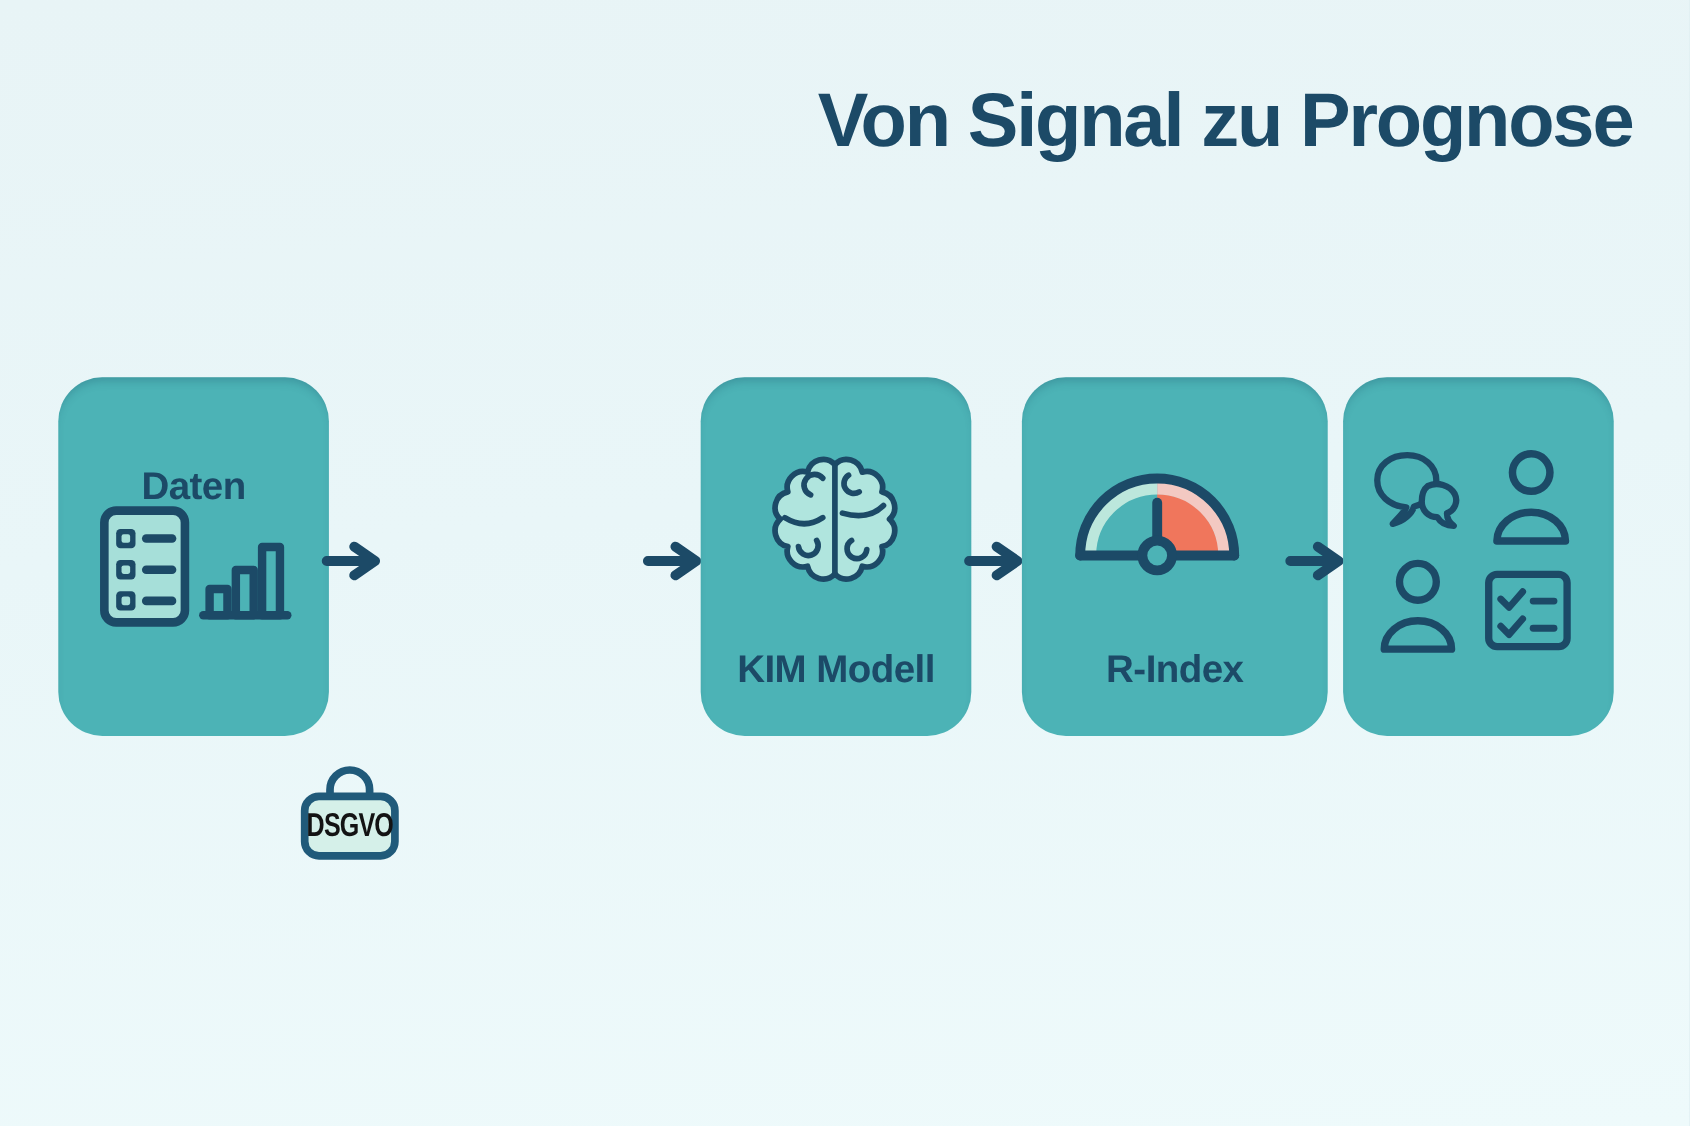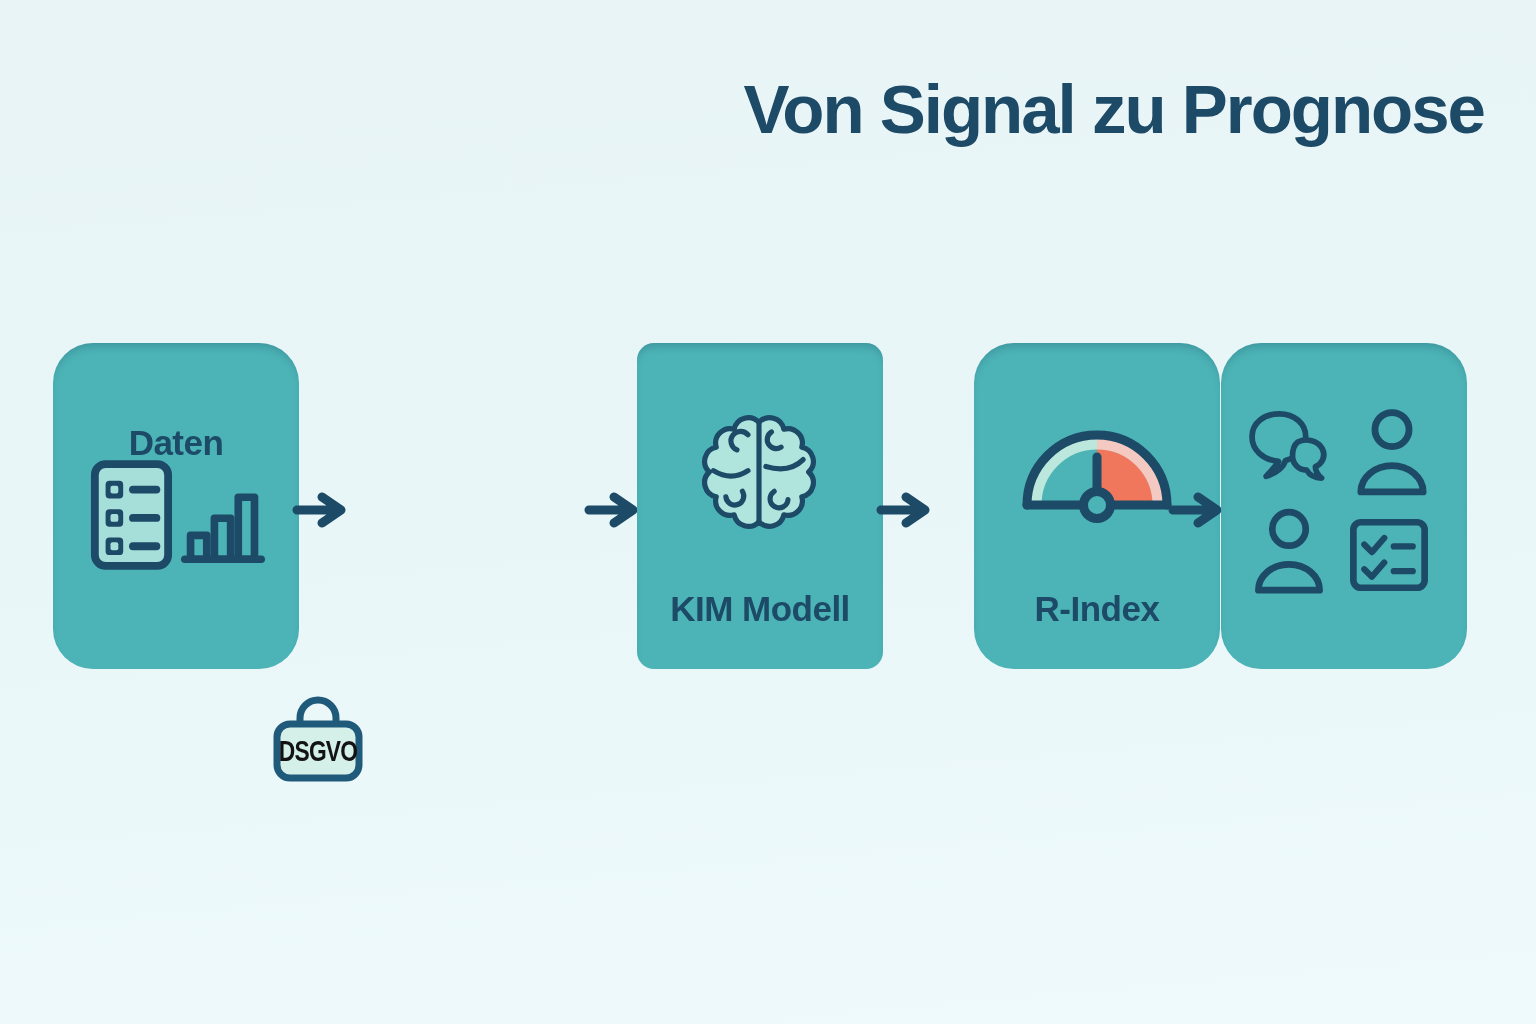--- a/index.html
+++ b/index.html
@@ -81,42 +81,42 @@
 
   <svg class="arrow" style="left:294px;" viewBox="0 0 56 40">
     <path class="st" stroke-width="9" d="M3,20 H42 M28,7 L47,20 L28,33"></path>
   </svg>
 
 
   <svg class="arrow" style="left:586px;" viewBox="0 0 56 40">
     <path class="st" stroke-width="9" d="M3,20 H42 M28,7 L47,20 L28,33"></path>
   </svg>
 
-  <div class="step" style="left:637px;border-radius:17px;">
+  <div class="step" style="left:637px;">
     <svg class="icon" style="left:53px;top:60px;width:138px;height:138px;" viewBox="0 0 200 200">
       <path class="f-brain st" stroke-width="7.5" d="M100,28 A21,21 0 0 1 136,38 A21,21 0 0 1 162,64 A21,21 0 0 1 172,100
            A21,21 0 0 1 162,136 A21,21 0 0 1 136,162 A21,21 0 0 1 100,172
            A21,21 0 0 1 64,162 A21,21 0 0 1 38,136 A21,21 0 0 1 28,100
            A21,21 0 0 1 38,64 A21,21 0 0 1 64,38 A21,21 0 0 1 100,28 Z"></path>
       <path class="st" stroke-width="7.5" d="M100,30 V170"></path>
       <path class="st" stroke-width="7.5" d="M84,46 a14,14 0 1 0 -16,22"></path>
       <path class="st" stroke-width="7.5" d="M34,98 q26,16 50,0"></path>
       <path class="st" stroke-width="7.5" d="M76,128 a13,13 0 1 1 -24,8"></path>
       <path class="st" stroke-width="7.5" d="M118,42 a13,13 0 1 0 14,22"></path>
       <path class="st" stroke-width="7.5" d="M110,92 q34,10 54,-10"></path>
       <path class="st" stroke-width="7.5" d="M122,128 a13,13 0 1 0 20,12"></path>
     </svg>
     <div class="step-label" style="top:246px;">KIM Modell</div>
   </div>
 
   <svg class="arrow" style="left:878px;" viewBox="0 0 56 40">
     <path class="st" stroke-width="9" d="M3,20 H42 M28,7 L47,20 L28,33"></path>
   </svg>
 
-  <div class="step" style="left:974px;">
+  <div class="step" style="left:929px;padding-left:32px;">
     <svg class="icon" style="left:38px;top:62px;width:170px;height:122px;" viewBox="0 0 170 122">
       <path class="f-box" d="M29,100 A56,56 0 0 1 85,44 L85,100 Z"></path>
       <path class="f-coral" d="M85,44 A56,56 0 0 1 141,100 L85,100 Z"></path>
       <path class="s-mint" stroke-width="13" d="M23,100 A62,62 0 0 1 85,38"></path>
       <path class="s-pink" stroke-width="13" d="M85,38 A62,62 0 0 1 147,100"></path>
       <path class="st" stroke-width="9" d="M15,100 A70,70 0 0 1 155,100"></path>
       <path class="st" stroke-width="9" d="M15,100 H155"></path>
       <path class="st" stroke-width="9" d="M85,94 V52"></path>
       <circle cx="85" cy="100" r="13.5" class="f-box st" stroke-width="9"></circle>
     </svg>

